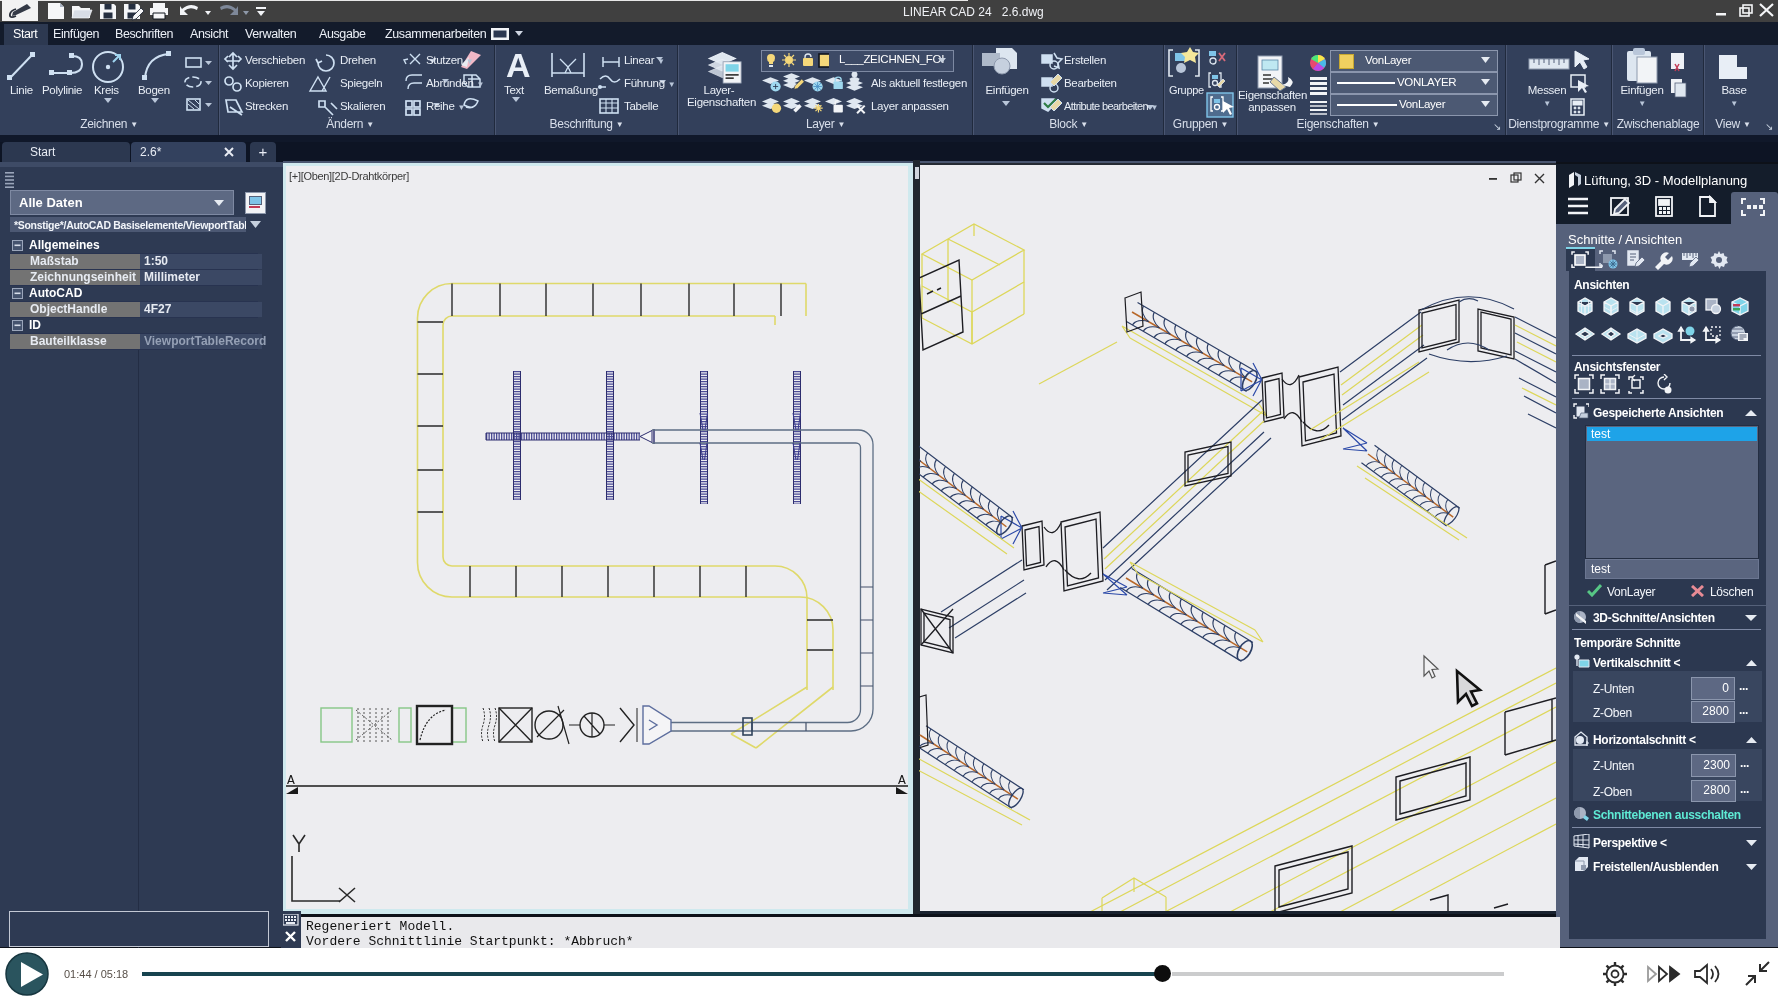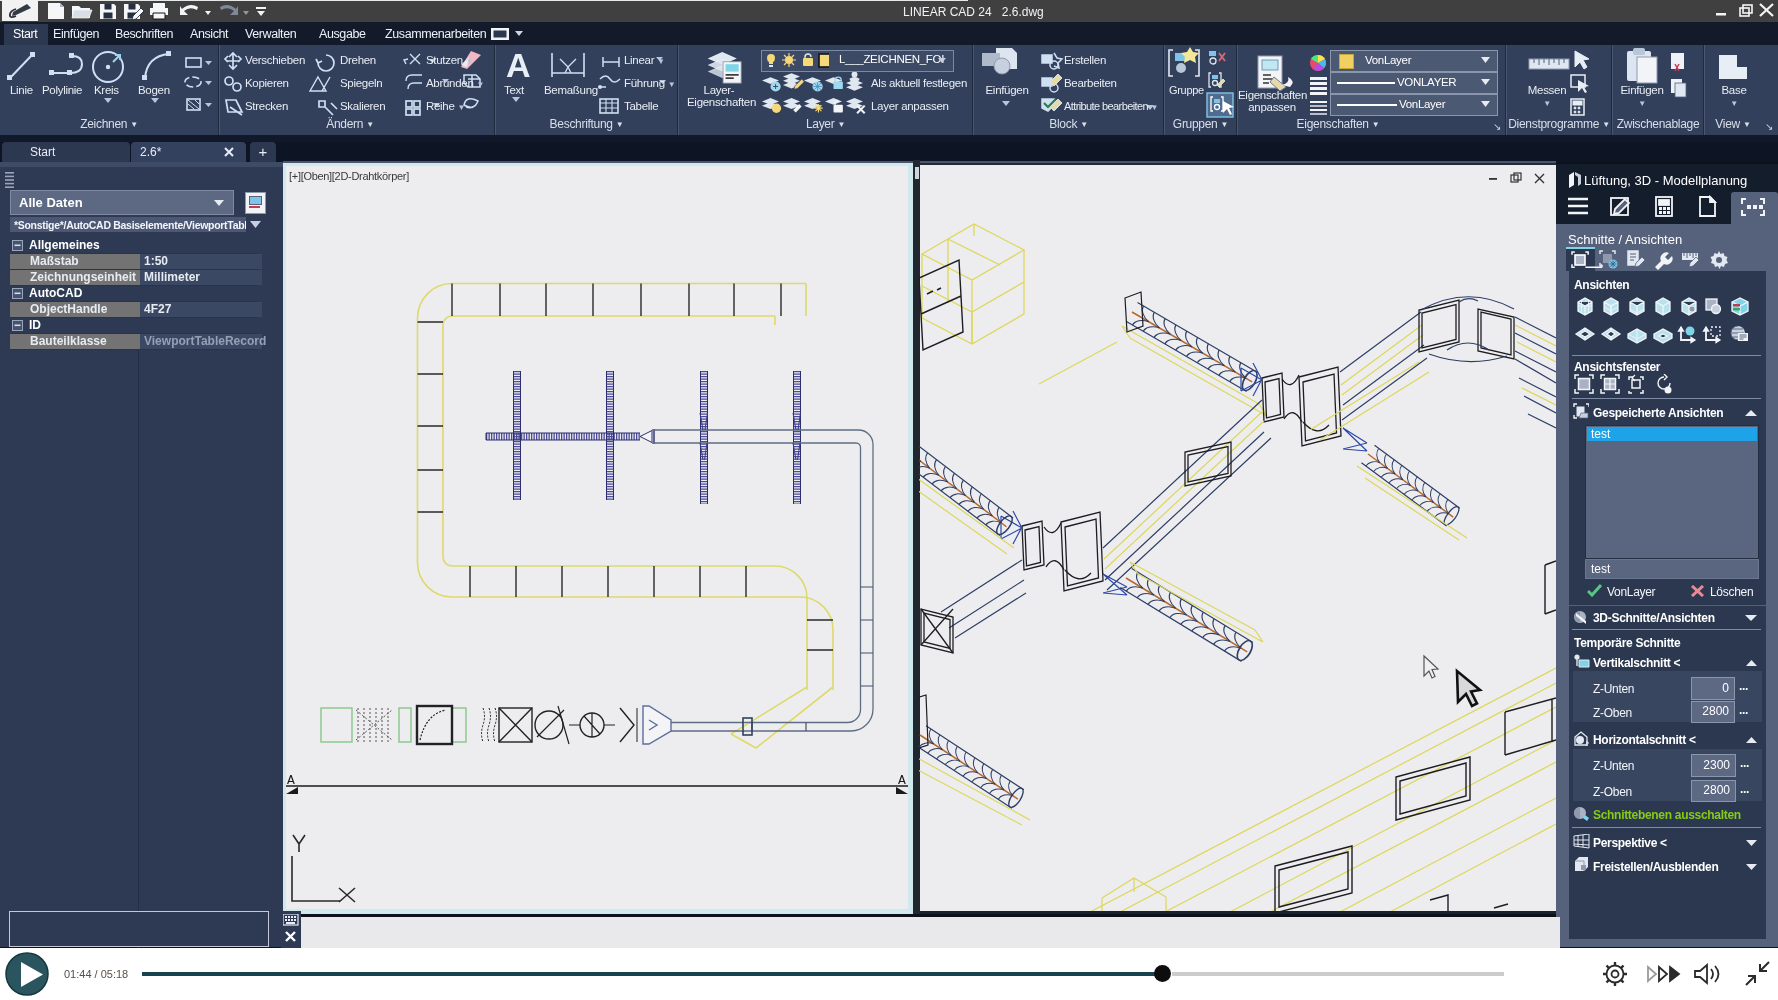--- a/index.html
+++ b/index.html
@@ -1084,21 +1084,21 @@
         <div class="abs" style="left:118px;top:31px;width:43px;height:20px;background:#5d6883;border:1px solid #8b96ad;">
             <span class="abs" style="right:5px;top:2px;color:#fff;font-size:12px;">2800</span>
           </div>
         <span class="rptxt" style="left:167px;top:33px;color:#fff;font-weight:bold;">...</span>
       </div>
       <svg class="abs" style="left:4px;top:535px" width="18" height="16" viewBox="0 0 18 16">
         <circle cx="7" cy="7" r="6" fill="#aab3c5"></circle>
           <path d="M7 1 a6 6 0 0 0 0 12 z" fill="#8e99ad"></path>
         <path d="M12 9 l4 3 -2 3 -4 -3 z" fill="#7fd4e8"></path>
       </svg>
-      <span class="rptxt" style="left:24px;top:537px;font-weight:bold;color:#84cc16;">Schnittebenen ausschalten</span>
+      <span class="rptxt" style="left:24px;top:537px;font-weight:bold;color:#5eead4;">Schnittebenen ausschalten</span>
       <div class="abs" style="left:3px;top:556px;width:189px;height:1px;background:#7f8aa5;"></div>
       <svg class="abs" style="left:4px;top:563px" width="17" height="15" viewBox="0 0 17 15">
         <path d="M1 2 l15 -2 v14 l-15 -2 z M5 1.5 v11 M10 1 v12 M1 6 l15 0 M1 10 l15 1" stroke="#e2e8f2" stroke-width="1" fill="none"></path>
       </svg>
       <span class="rphead" style="left:24px;top:565px;">Perspektive &lt;</span>
       <svg class="abs" style="left:177px;top:568px" width="12" height="8">
           <path d="M0 1 l11 0 l-5.5 6 z" fill="#e6ebf2"></path>
         </svg>
       <svg class="abs" style="left:4px;top:585px" width="17" height="16" viewBox="0 0 17 16">
         <path d="M2 5 l4 -4 h9 v10 l-4 4 h-9 z" fill="#e2e8f2"></path>
@@ -1124,20 +1124,22 @@
             <rect x="5" y="5" width="2" height="2"></rect>
             <rect x="8" y="5" width="2" height="2"></rect>
             <rect x="11" y="5" width="2" height="2"></rect>
             <rect x="3" y="8" width="9" height="2"></rect>
           </g>
       </svg>
       <svg class="abs" style="left:3px;top:19px" width="13" height="13">
           <path d="M2 2 l9 9 M11 2 l-9 9" stroke="#fff" stroke-width="2.4"></path>
         </svg>
     </div>
+    <div class="abs" style="left:23px;top:2px;color:#111;font-size:13px;font-family:'Liberation Mono',monospace;line-height:15px;white-space:pre;">Regeneriert Modell.
+Vordere Schnittlinie Startpunkt: *Abbruch*</div>
   </div>
   <div id="videobar" class="abs">
     <svg class="abs" style="left:4px;top:3px" width="46" height="46" viewBox="0 0 46 46">
       <circle cx="23" cy="23" r="21" fill="#2a545e" stroke="#173740" stroke-width="1.5"></circle>
       <path d="M17 11 L39 23.5 L17 36 Z" fill="#ffffff"></path>
     </svg>
     <span class="abs" style="left:64px;top:20px;color:#574f48;font-size:11px;">01:44 / 05:18</span>
     <div class="abs" style="left:142px;top:24px;width:1014px;height:4px;background:#17434f;"></div>
     <div class="abs" style="left:1172px;top:24px;width:332px;height:4px;background:#cbcccd;"></div>
     <div class="abs" style="left:1154px;top:17px;width:17px;height:17px;border-radius:50%;background:#0d0d0d;"></div>

